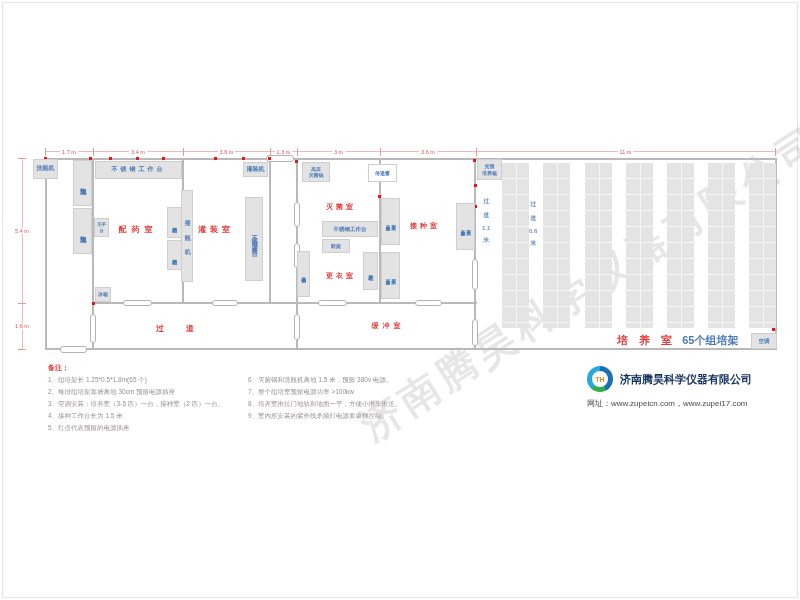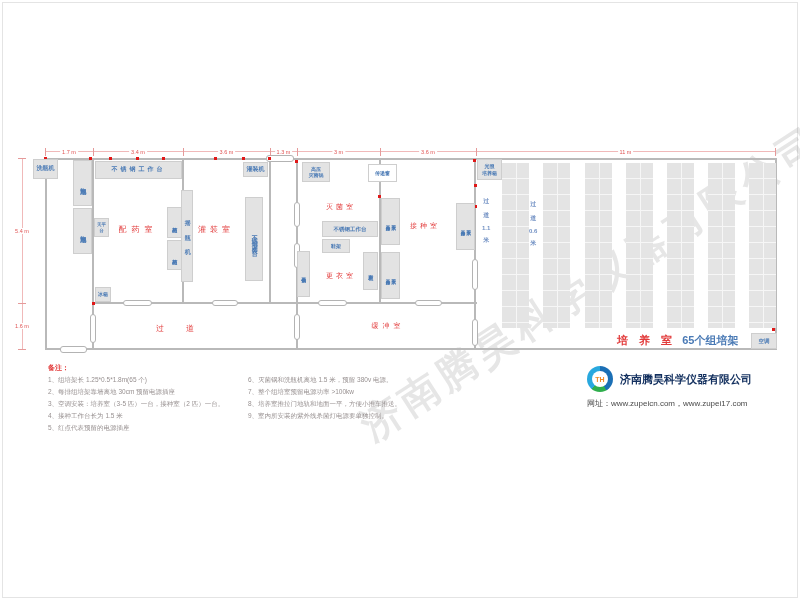--- a/index.html
+++ b/index.html
@@ -13,21 +13,21 @@
   .outlet{position:absolute;width:3px;height:3px;background:#e01818;}
 
   .equip{position:absolute;background:#e3e3e3;border:1px solid #cecece;box-sizing:border-box;
          color:#4a7ab5;font-weight:bold;display:flex;align-items:center;justify-content:center;
          text-align:center;line-height:1.25;}
   .equip.white{background:#fff;}
   .equip.v,.equip.v2{writing-mode:vertical-rl;text-orientation:upright;}
   .equip.v2{white-space:pre-line;}
   .equip.lines{white-space:pre-line;}
 
-  .room-label{position:absolute;color:#e23b3b;font-weight:normal;white-space:nowrap;transform:translateX(-50%);}
+  .room-label{position:absolute;color:#e23b3b;font-weight:bold;white-space:nowrap;transform:translateX(-50%);}
 
   .dim-line-h{position:absolute;height:1px;background:#f0b9b9;}
   .dim-line-v{position:absolute;width:1px;background:#f0b9b9;}
   .dim-tick-v{position:absolute;width:1px;height:8px;background:#e59a9a;}
   .dim-tick-h{position:absolute;width:8px;height:1px;background:#e59a9a;}
   .dim-label{position:absolute;color:#e05555;font-size:5.5px;background:#fff;padding:0 2px;
              transform:translate(-50%,-50%);white-space:nowrap;}
 
   .rack{position:absolute;background:repeating-linear-gradient(to bottom,#e4e4e4 0 15px,#f6f6f6 15px 16px);}
   .rack::after{content:"";position:absolute;left:50%;top:0;bottom:0;width:1px;background:#f6f6f6;}

